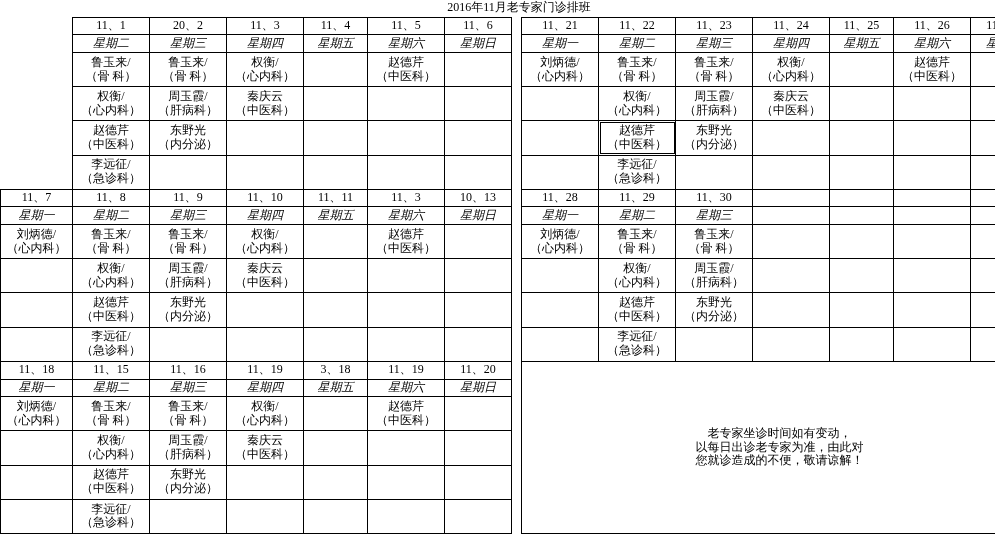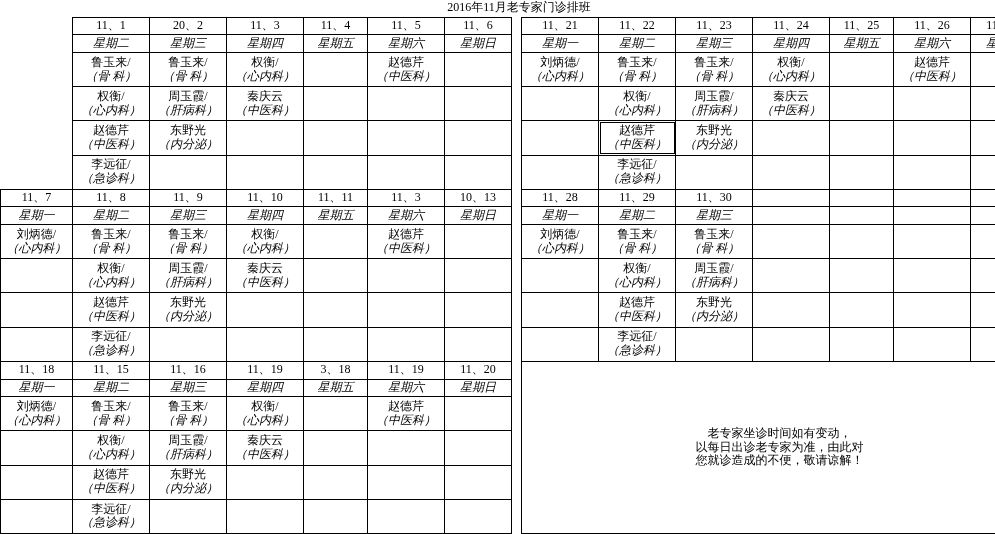--- a/index.html
+++ b/index.html
@@ -48,21 +48,21 @@
   .wkhdr {
     font-size: 13px;
     font-style: italic;
   }
   .doc {
     font-size: 12px;
     line-height: 1.2;
     padding: 1px 0;
   }
   .doc .l1 { display: block; }
-  .doc .l2 { display: block; font-style: italic; }
+  .doc .l2 { display: block; }
   .notice {
     font-size: 21px;
     line-height: 1.45;
     text-align: center;
     padding: 4px 10px;
     font-family: "Liberation Serif", "DejaVu Serif", serif;
   }
   .notice span { display: block; }
   .hl {
     outline: 1px solid #000;

